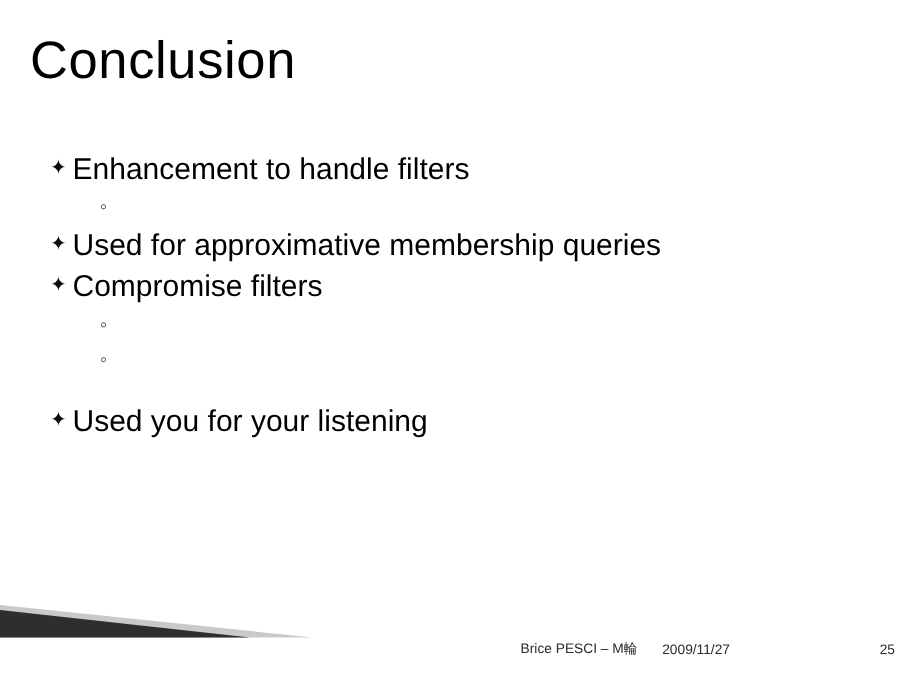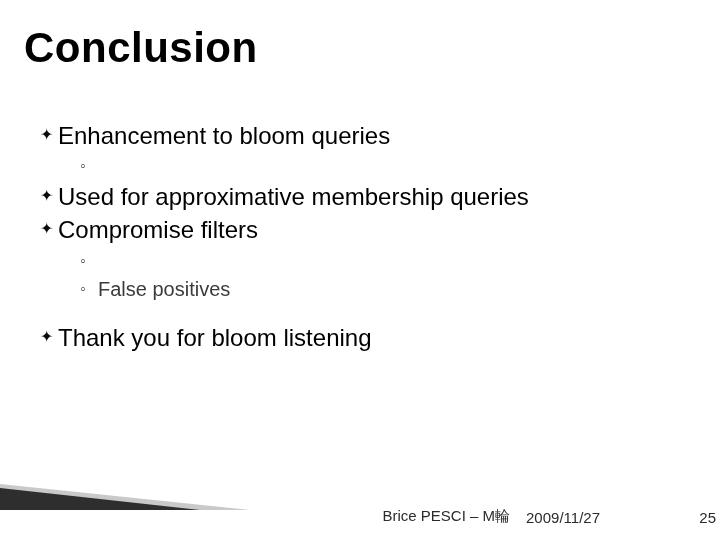--- a/index.html
+++ b/index.html
@@ -17,21 +17,21 @@
     width: 720px;
     height: 540px;
     position: relative;
     box-sizing: border-box;
   }
   .title {
     position: absolute;
     left: 24px;
     top: 24px;
     font-size: 42px;
-    font-weight: 700;
+    font-weight: 400;
     letter-spacing: 0.5px;
     color: #000;
   }
   .content {
     position: absolute;
     left: 40px;
     top: 120px;
     right: 30px;
     font-size: 24px;
     line-height: 1.3;
@@ -68,31 +68,31 @@
   }
   .gap {
     height: 18px;
   }
   .footer {
     position: absolute;
     bottom: 14px;
     right: 0;
     left: 0;
     height: 20px;
-    font-size: 15px;
+    font-size: 11px;
     color: #2b2b2b;
   }
   .footer .author {
     position: absolute;
     right: 210px;
     bottom: 0;
   }
   .footer .date {
     position: absolute;
-    right: 120px;
+    right: 136px;
     bottom: 0;
   }
   .footer .pagenum {
     position: absolute;
     right: 4px;
     bottom: 0;
   }
   
   .wedge1 {
     position: absolute;
@@ -119,48 +119,47 @@
 <body>
 
 <div class="slide">
 
   <div class="title">Conclusion</div>
 
   <div class="content">
 
     <div class="bullet">
       <span class="marker">✦</span>
-      <span class="txt">Enhancement to bloom queries</span>
+      <span class="txt">Enhancement to handle filters</span>
     </div>
     <div class="subbullet">
       <span class="marker">◦</span>
     </div>
 
     <div class="bullet">
       <span class="marker">✦</span>
       <span class="txt">Used for approximative membership queries</span>
     </div>
 
     <div class="bullet">
       <span class="marker">✦</span>
       <span class="txt">Compromise filters</span>
     </div>
     <div class="subbullet">
       <span class="marker">◦</span>
     </div>
     <div class="subbullet">
       <span class="marker">◦</span>
-      <span class="txt">False positives</span>
     </div>
 
     <div class="gap"></div>
 
     <div class="bullet">
       <span class="marker">✦</span>
-      <span class="txt">Thank you for bloom listening</span>
+      <span class="txt">Used you for your listening</span>
     </div>
 
   </div>
 
   <div class="wedge1"></div>
   <div class="wedge2"></div>
 
   <div class="footer">
     <span class="author">Brice PESCI – M輪</span>
     <span class="date">2009/11/27</span>

